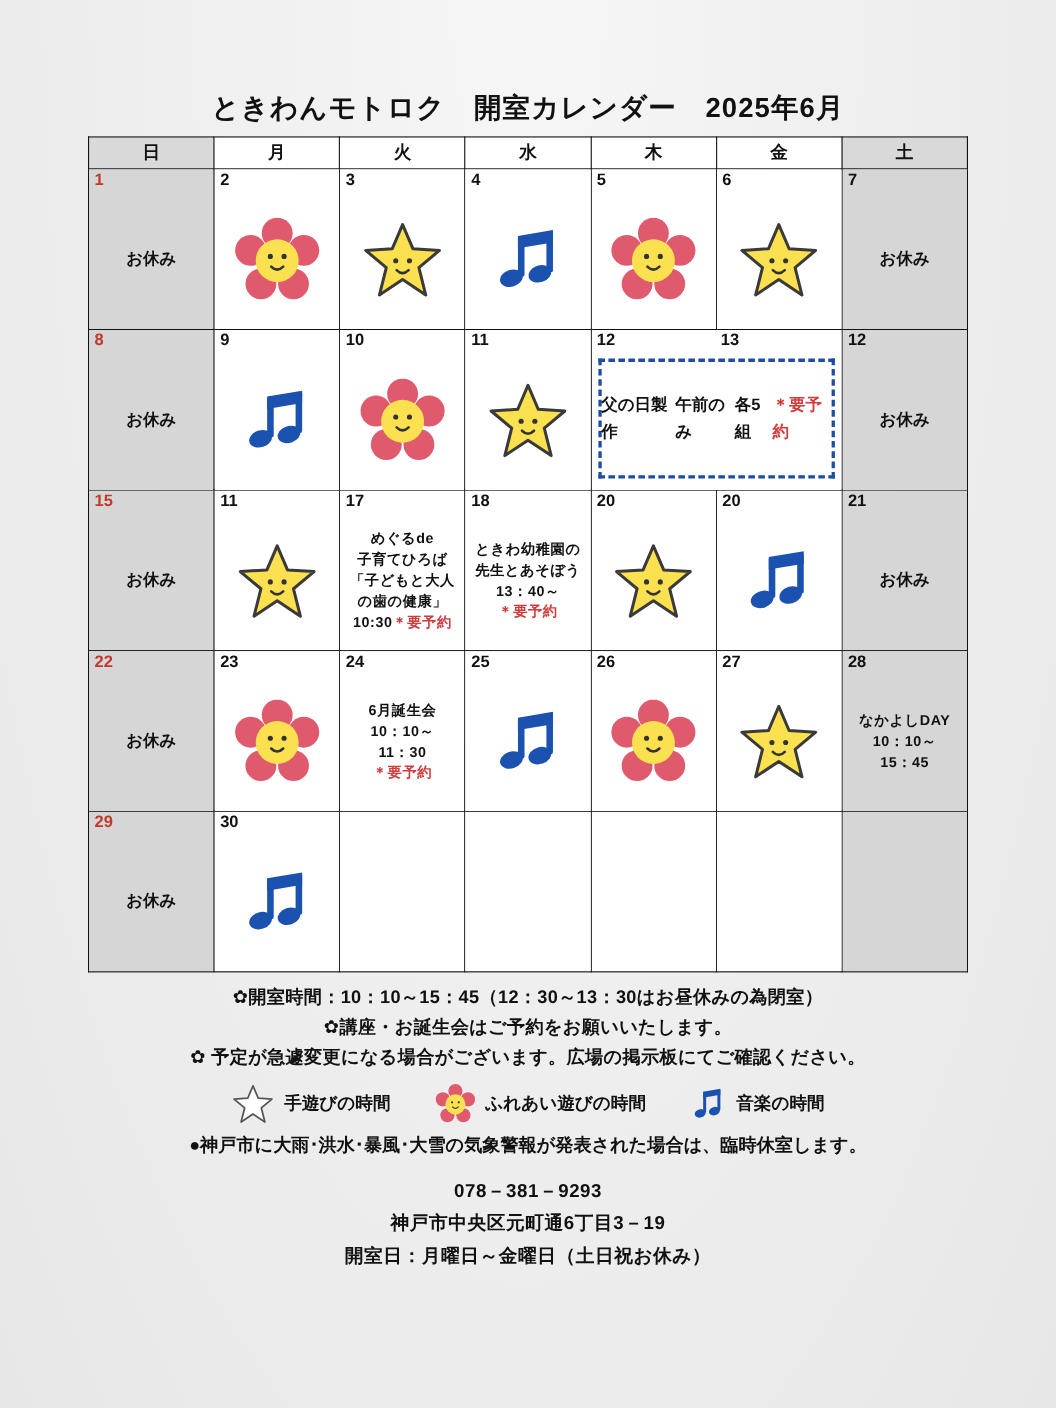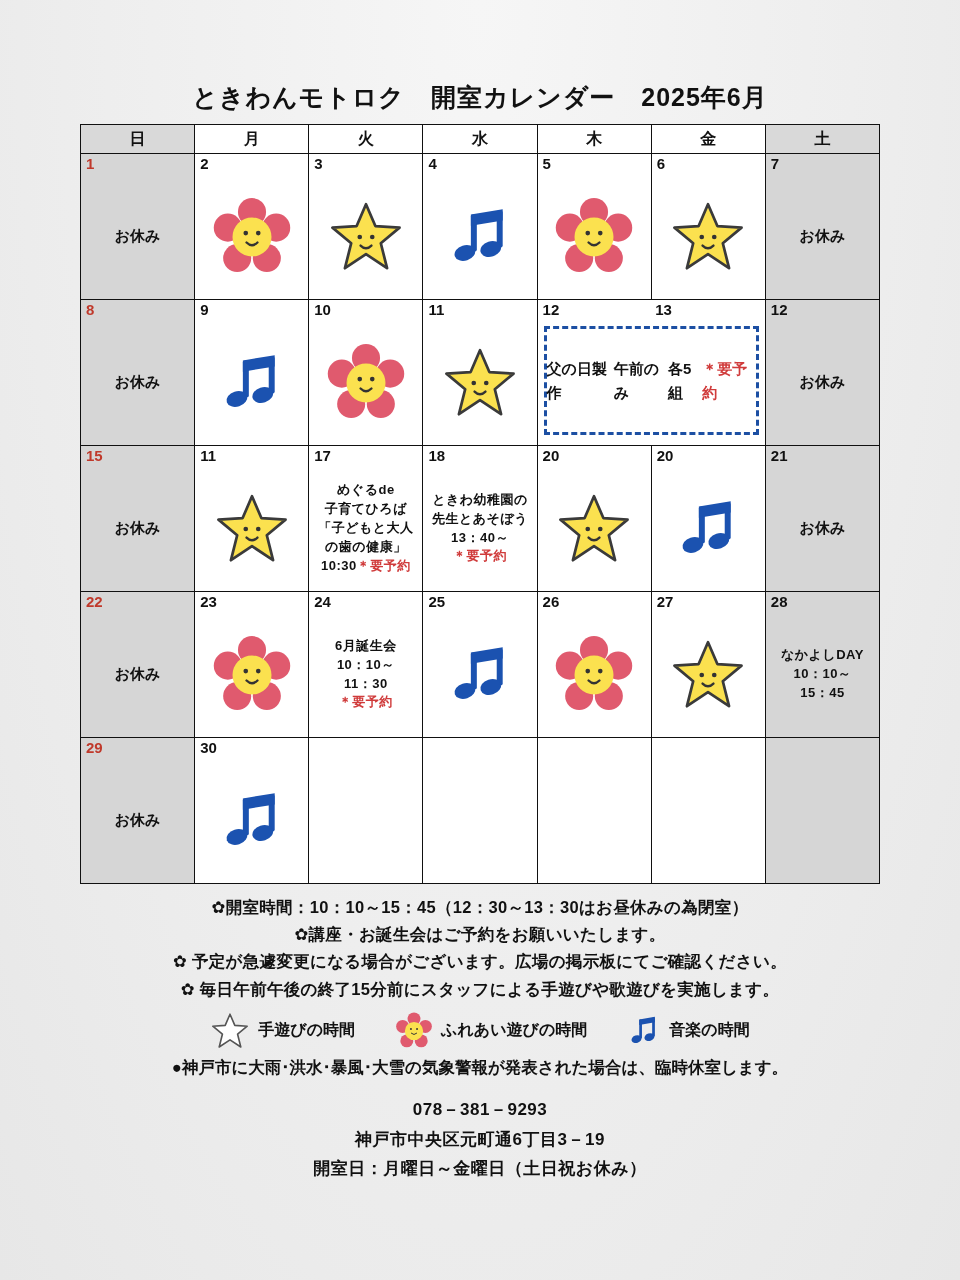--- a/index.html
+++ b/index.html
@@ -530,21 +530,20 @@
             <div class="cellbody"></div>
           </td>
         </tr>
       </tbody>
   </table>
 
   <div class="notes">
     <div>✿開室時間：10：10～15：45（12：30～13：30はお昼休みの為閉室）</div>
     <div>✿講座・お誕生会はご予約をお願いいたします。</div>
     <div>✿ 予定が急遽変更になる場合がございます。広場の掲示板にてご確認ください。</div>
-    <div>✿ 毎日午前午後の終了15分前にスタッフによる手遊びや歌遊びを実施します。</div>
   </div>
 
   <div class="legend">
     <div class="li">
       <span class="icon">
         <svg width="40" height="40" viewBox="0 0 100 100">
           <polygon points="50,8 62,36 93,38 69,58 77,90 50,72 23,90 31,58 7,38 38,36" fill="#ffffff" stroke="#555" stroke-width="4" stroke-linejoin="round"></polygon>
         </svg>
       </span>
       <span>手遊びの時間</span>

